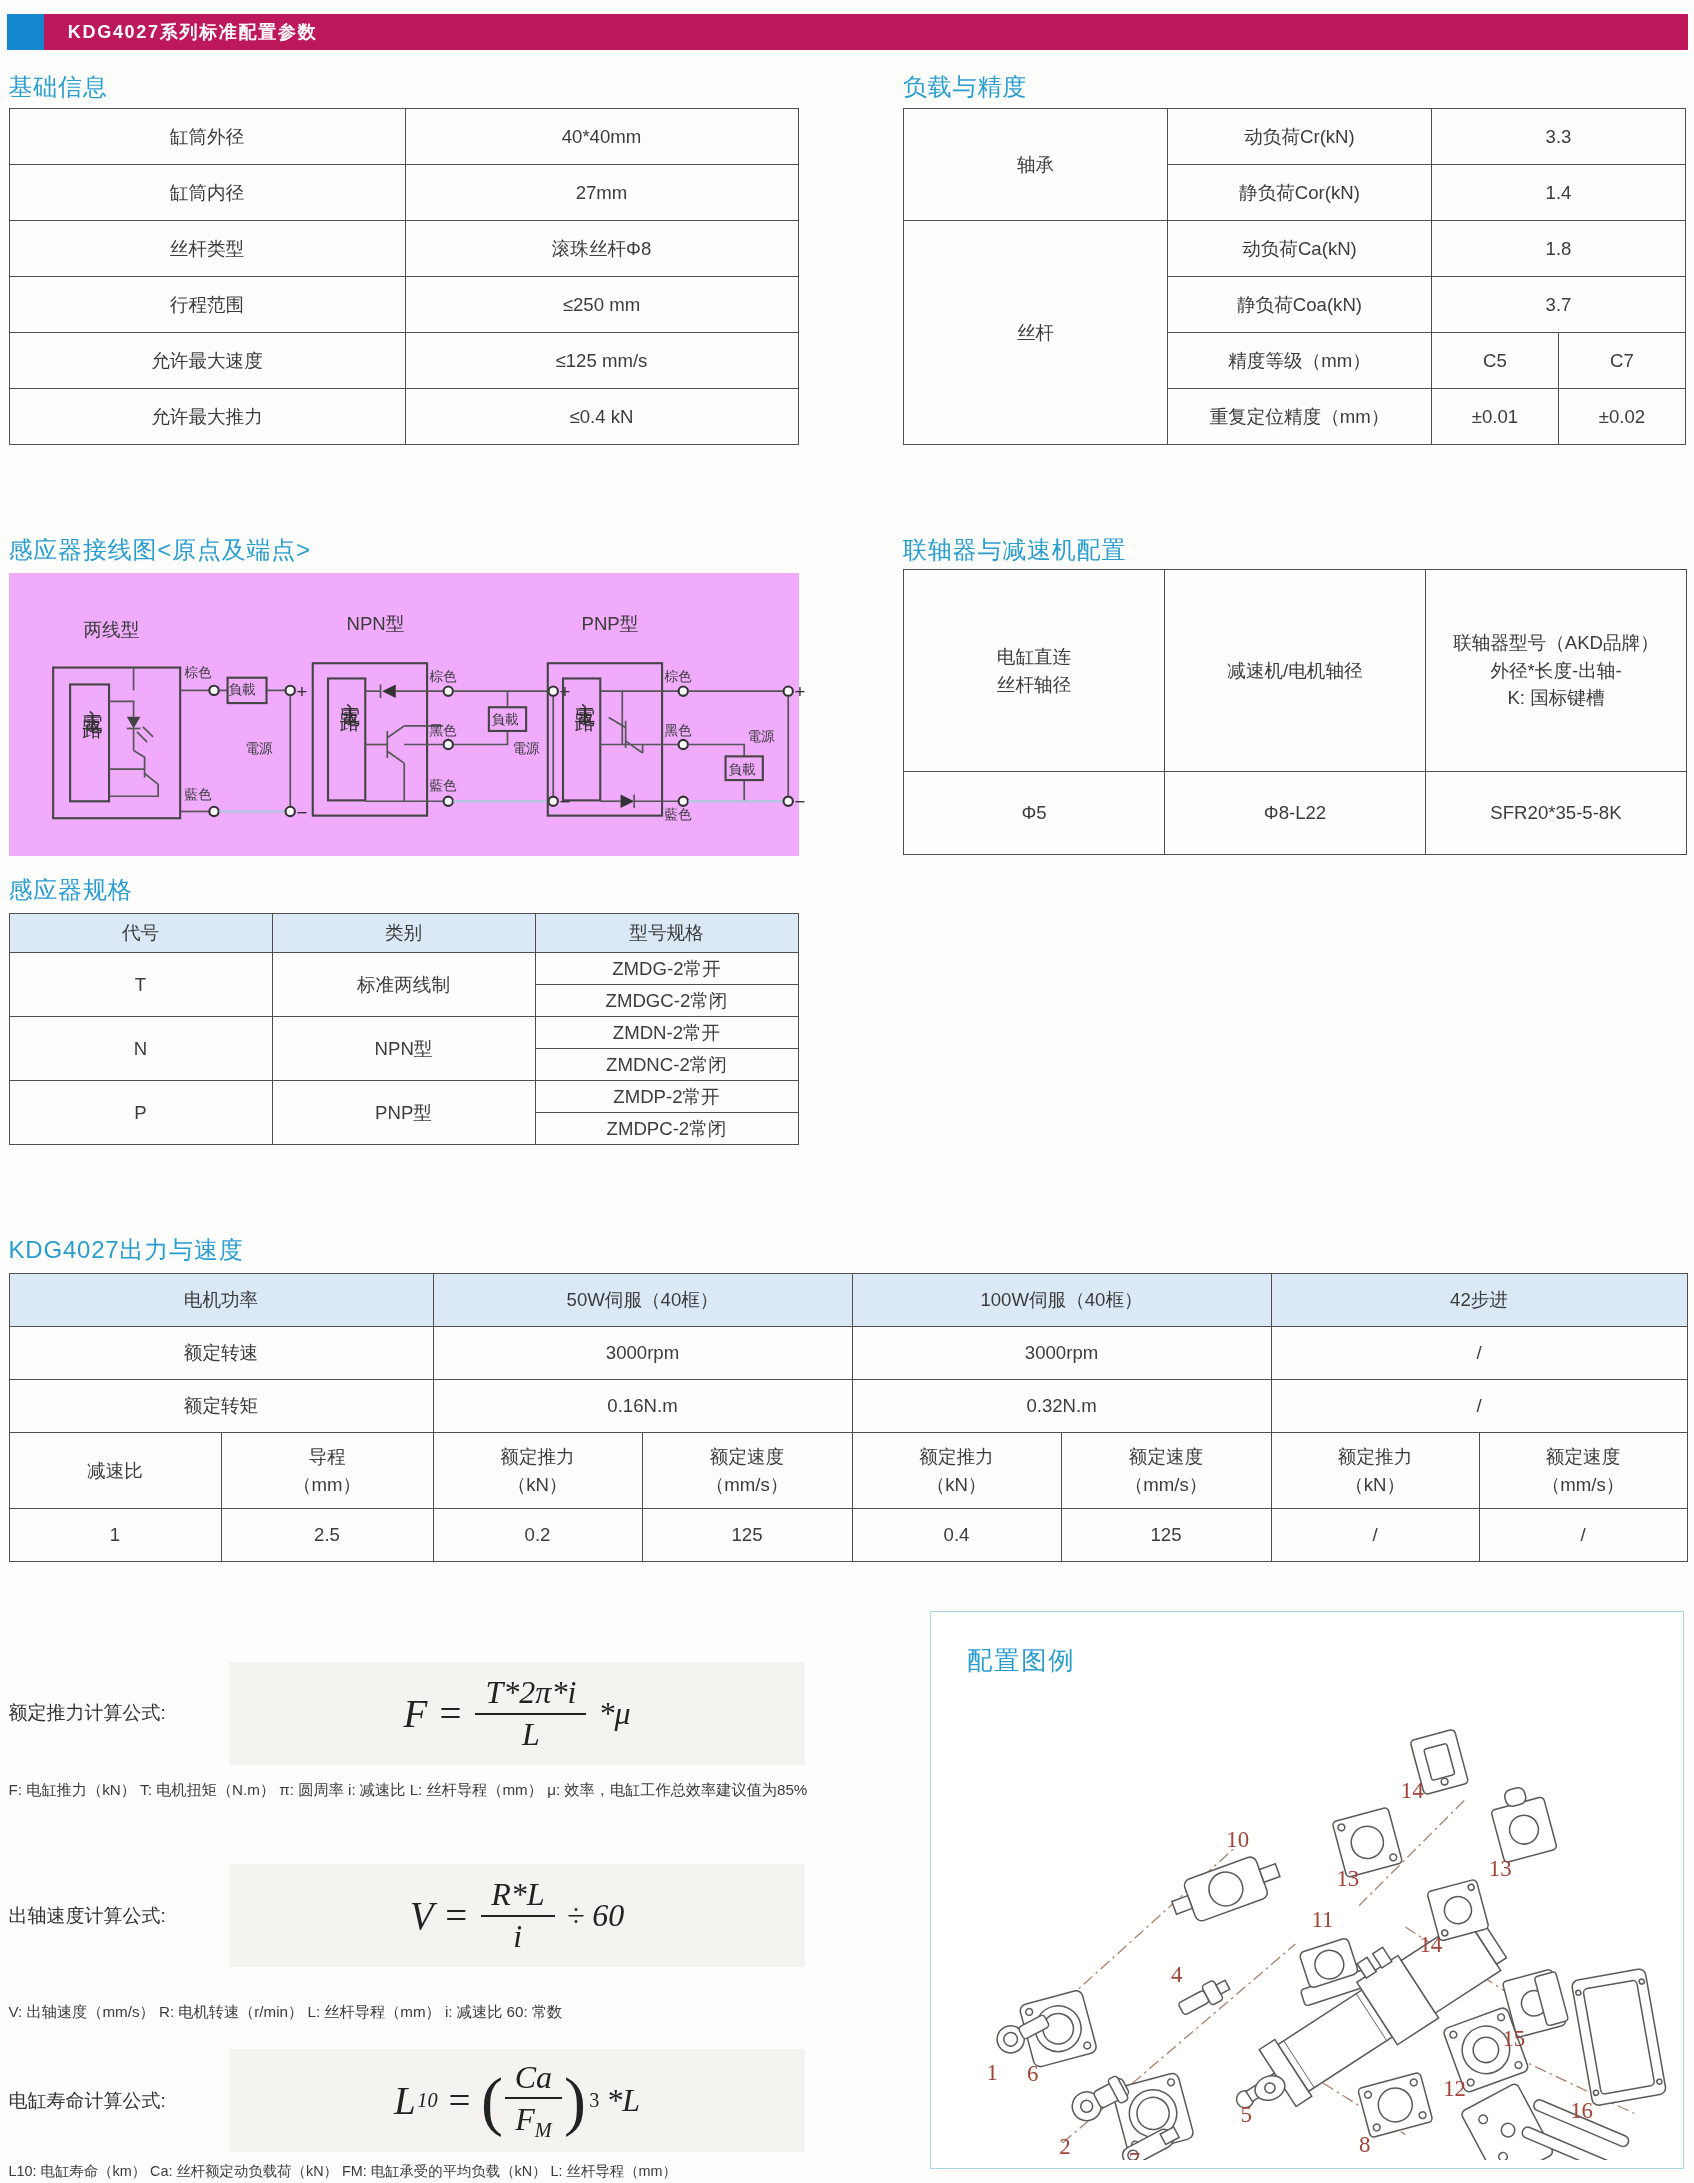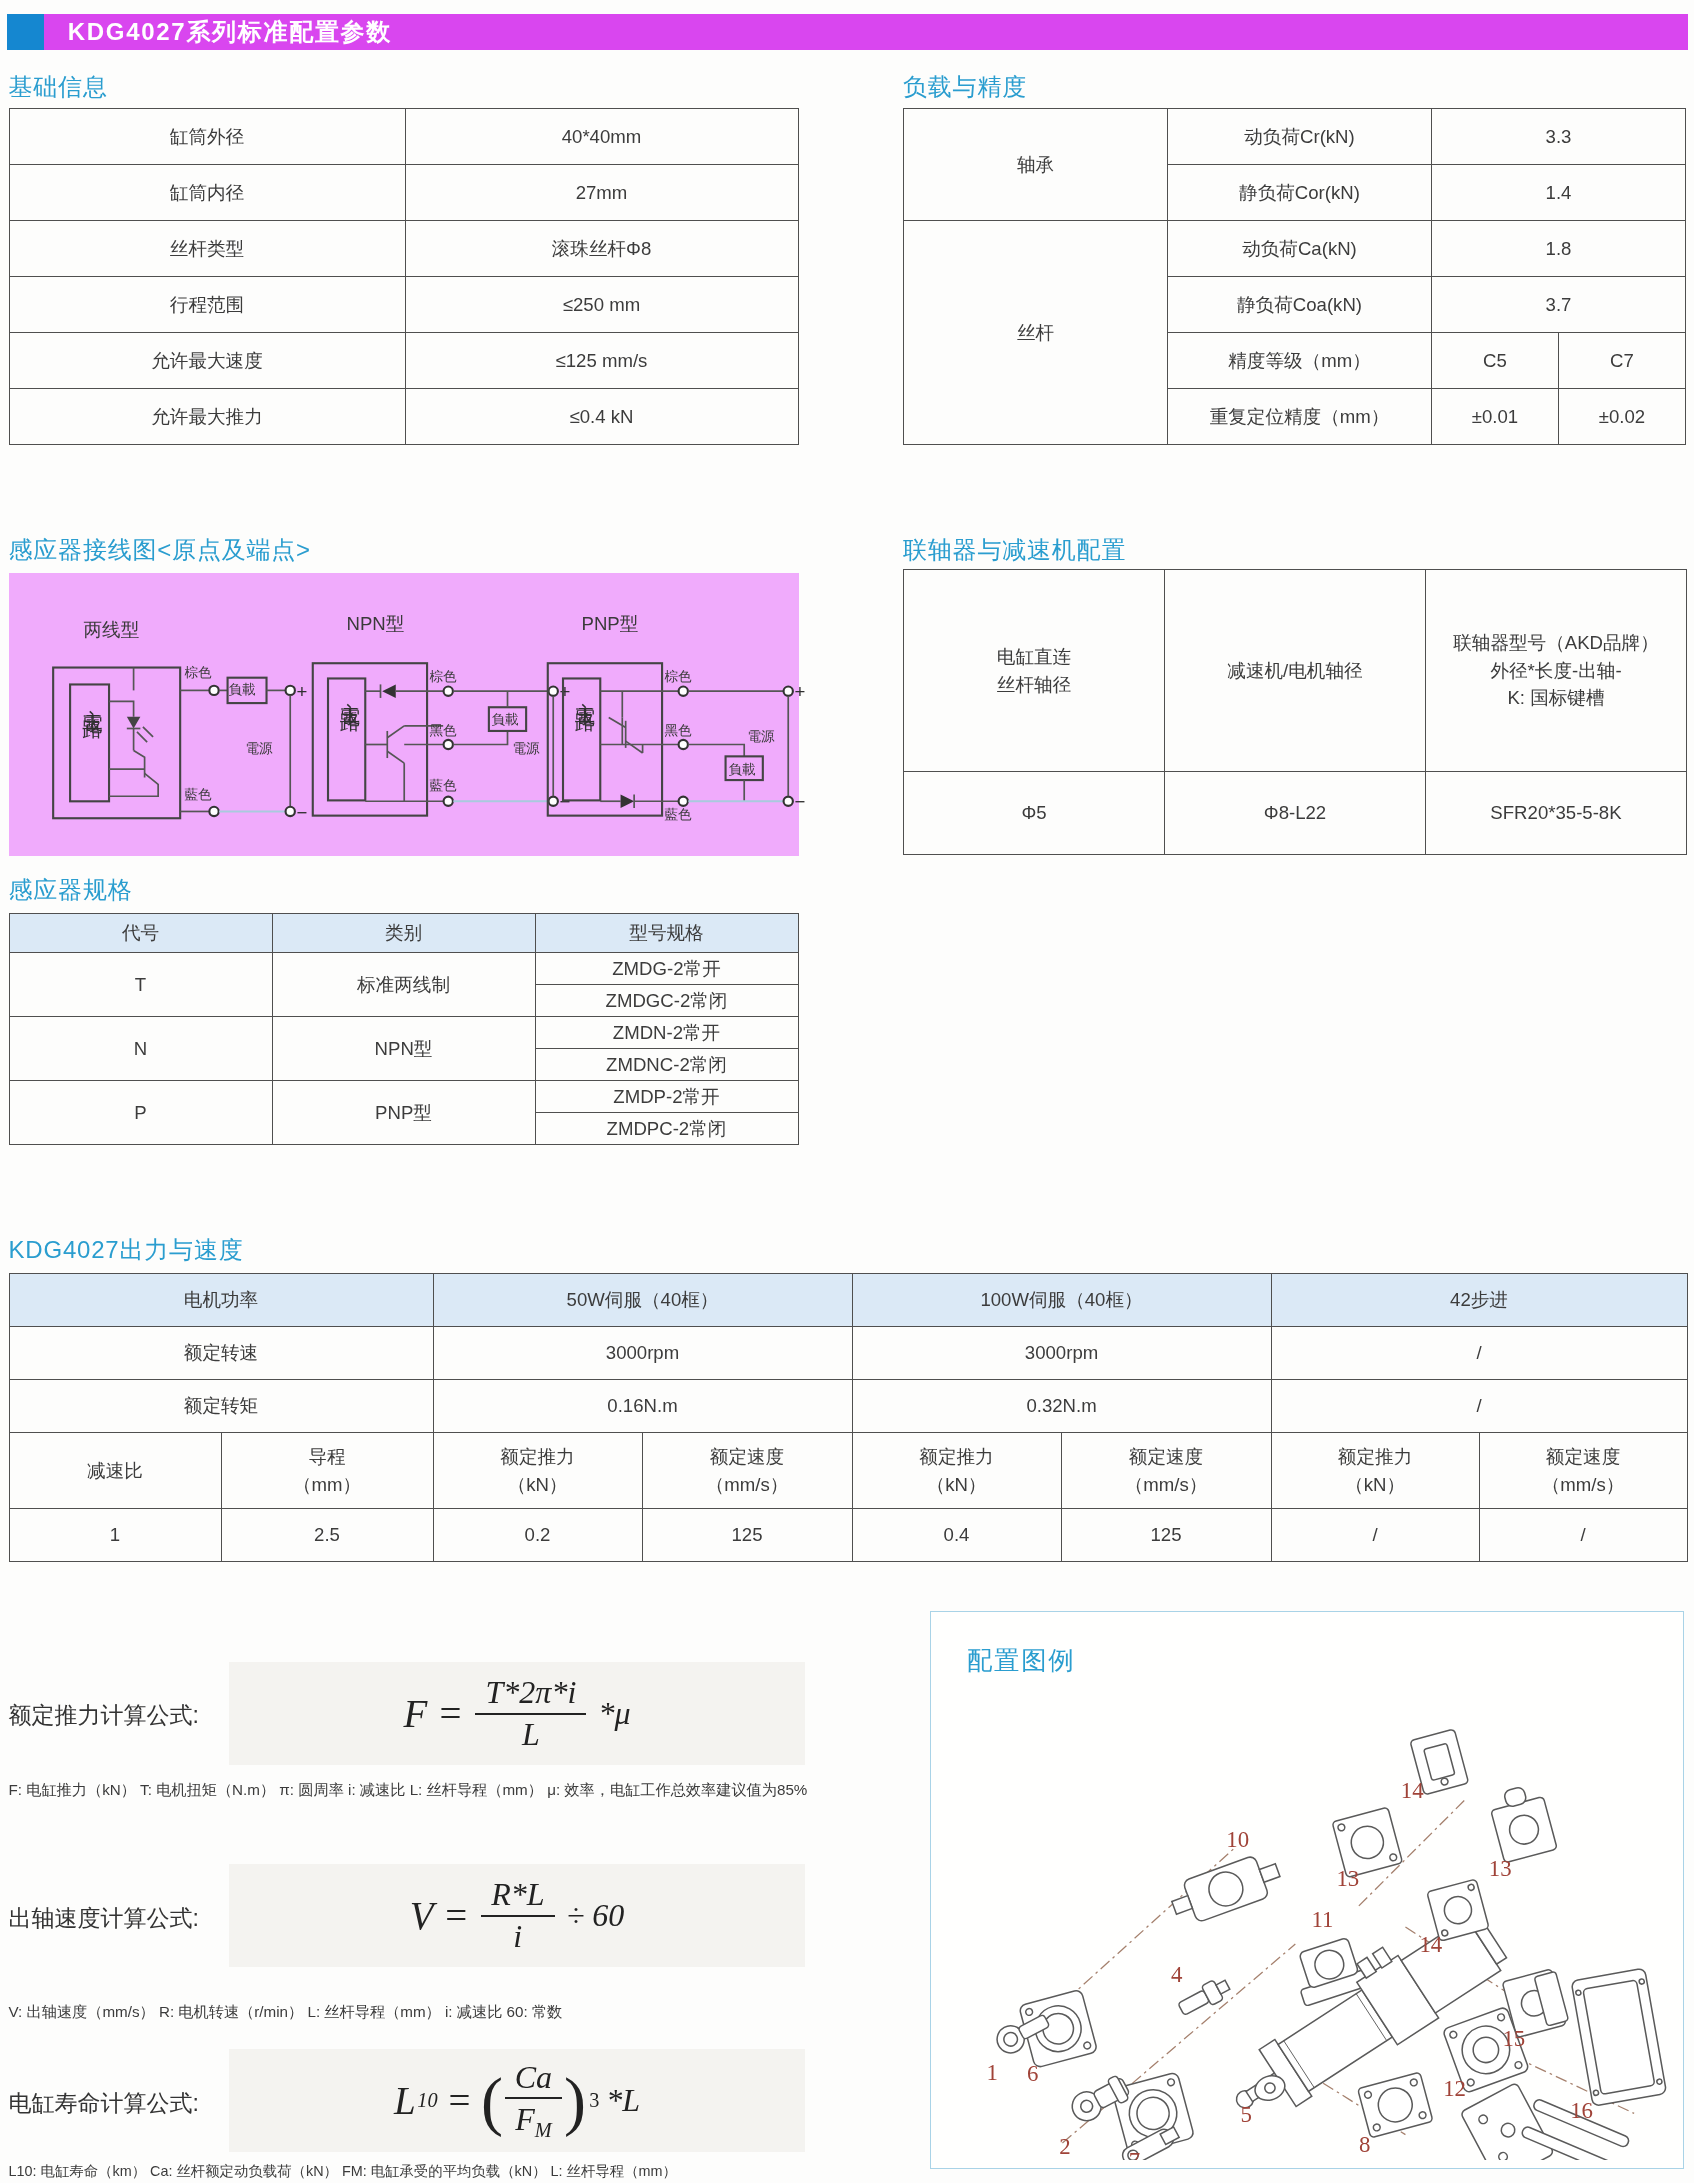--- a/index.html
+++ b/index.html
@@ -3,42 +3,42 @@
 <meta charset="utf-8">
 <style>
   html,body { margin:0; padding:0; background:#e8e8e8; }
   .page {
     position:relative; width:1694px; height:2183px; background:#fdfdfc;
     font-family:"Liberation Sans", sans-serif; color:#3c3c3c; overflow:hidden;
   }
   
   .hdr { position:absolute; left:6.8px; top:13.6px; width:1681px; height:36px; display:flex; }
   .hdr-sq { width:37px; height:36px; background:#1587d0; }
-  .hdr-bar { flex:1; background:#d946ef; color:#ffffff; font-size:24px; font-weight:700;
+  .hdr-bar { flex:1; background:#be185d; color:#ffffff; font-size:18px; font-weight:700;
              line-height:36px; padding-left:24px; letter-spacing:1.7px; }
   
   .sec-title { position:absolute; color:#2a9dcf; font-size:24px; letter-spacing:0.8px; }
   
   table { border-collapse:collapse; table-layout:fixed; position:absolute; }
   td { border:1.7px solid #4f4f4f; text-align:center; vertical-align:middle;
        font-size:18.6px; color:#3c3c3c; padding:0 3.4px; overflow:hidden; }
   .ml { white-space:pre-line; line-height:1.5; }
   .hblue { background:#dbe9f6; }
   .r65 td { height:55px; }
   
   .wpanel { position:absolute; left:8.5px; top:573px; width:790px; height:283px; background:#f0abfc; }
   .wd { position:absolute; width:254px; height:220px; }
   .wd-label { position:absolute; left:41px; top:0; font-size:18.6px; color:#3a3a3a; }
   .wd svg { position:absolute; left:0; top:25.4px; }
   .wlab { position:absolute; font-size:13.6px; color:#3a3a3a; line-height:1;text-align:center; }
   .vtxt { writing-mode:vertical-rl; text-orientation:upright; letter-spacing:5.1px;
           font-size:20.3px; color:#2f2f2f; }
   .sgn { position:absolute; font-size:18.6px; color:#2f2f2f; }
   
-  .f-label { position:absolute; left:8.5px; font-size:23px; color:#333; }
+  .f-label { position:absolute; left:8.5px; font-size:19px; color:#333; }
   .f-panel { position:absolute; left:229px; width:576px; height:103px; background:#f4f3f0;
              display:flex; align-items:center; justify-content:center;
              font-family:"Liberation Serif", serif; font-style:italic; color:#222; }
   .f-lhs { font-size:39px; margin-right:12px; }
   .frac { display:inline-block; text-align:center; vertical-align:middle; font-size:32px; }
   .frac .num { display:block; padding:0 10.2px 1.7px 10.2px; border-bottom:2.5px solid #222; }
   .frac .den { display:block; padding-top:1.7px; }
   .f-suf { font-size:32px; margin-left:12px; }
   .f-paren { font-size:66px; font-weight:300; line-height:0; font-style:normal; margin:0 1.7px; }
   .f-exp { font-size:20.3px; vertical-align:super; font-style:normal; margin-left:1.7px; }

